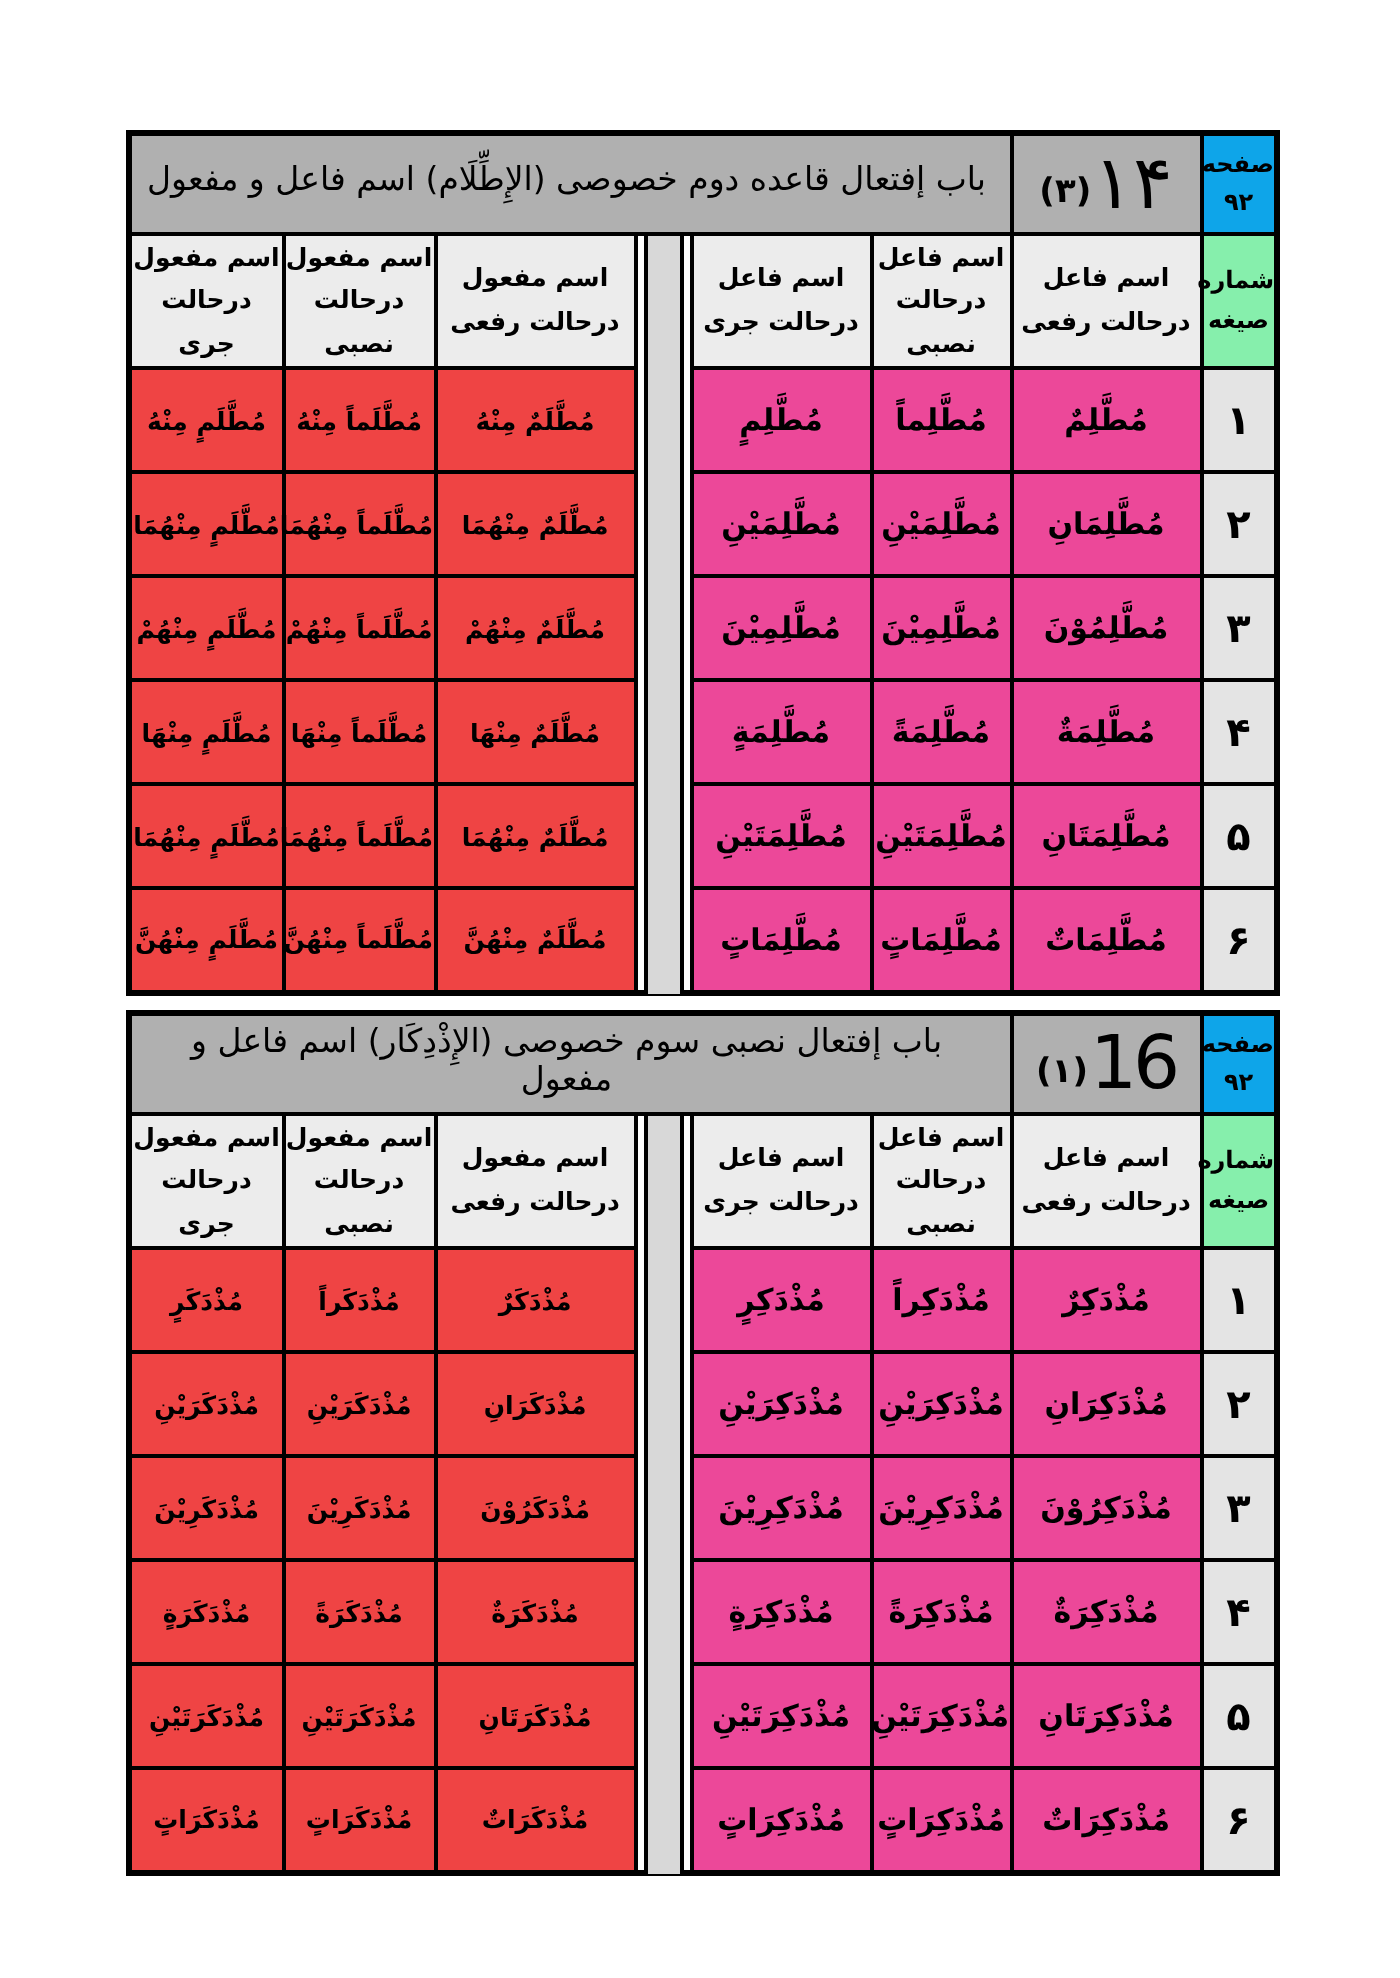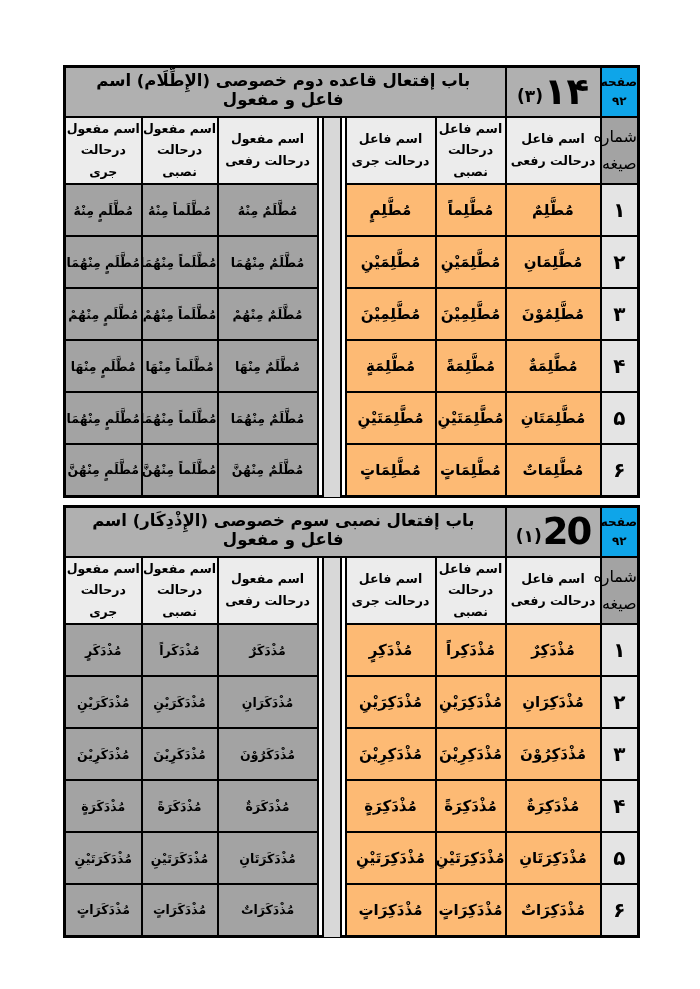--- a/index.html
+++ b/index.html
@@ -16,35 +16,35 @@
   table.conj td{border:2px solid #000;padding:0;text-align:center;vertical-align:middle;}
   table.conj{border:3px solid #000;}
   .t1{top:65px;}
   .t2{top:505px;}
 
   tr.trow{height:50px;}
   tr.hrow{height:48px;}
   tr.drow{height:52px;}
 
   .title-cell{
-    background:#b0b0b0;font-weight:bold;font-size:16.5px;
+    background:#b0b0b0;font-weight:normal;font-size:16.5px;
     padding:0 10px 4px 6px !important;
   }
   .bignum-cell{background:#b0b0b0;}
   .bignum-wrap{display:flex;direction:rtl;align-items:center;justify-content:center;gap:1px;}
-  .bignum{font-weight:bold;font-size:37px;line-height:1;letter-spacing:-2px;}
+  .bignum{font-weight:normal;font-size:37px;line-height:1;letter-spacing:-2px;}
   .bigparen{font-weight:bold;font-size:17px;line-height:1;margin-top:10px;}
   .page-cell{background:#0ea5e9;font-weight:bold;font-size:12px;line-height:1.6;}
 
-  .serial-cell{background:#a3a3a3;font-weight:normal;font-size:16px;line-height:1.7;}
+  .serial-cell{background:#86efac;font-weight:bold;font-size:12px;line-height:1.7;}
   .hcell{background:#ececec;font-weight:bold;font-size:12.5px;line-height:1.75;}
 
   .num-cell{background:#e4e4e4;font-weight:bold;font-size:20px;}
-  .acell{background:#fdba74;font-weight:bold;font-size:15px;white-space:nowrap;}
-  .mcell{background:#a3a3a3;font-weight:bold;font-size:12.5px;white-space:nowrap;}
+  .acell{background:#ec4899;font-weight:bold;font-size:15px;white-space:nowrap;}
+  .mcell{background:#ef4444;font-weight:bold;font-size:12.5px;white-space:nowrap;}
 
   .sep-cell{background:#ffffff;position:relative;}
   .sep-bar{
     position:absolute;top:0;bottom:-2px;left:3px;right:3px;
     background:#d8d8d8;border-left:2px solid #000;border-right:2px solid #000;
   }
 </style>
 </head>
 <body>
 
@@ -177,21 +177,21 @@
         <col style="width:77px">
     </colgroup>
     <tbody>
         <tr class="trow">
       <td class="page-cell">
         <div>صفحه</div>
         <div>۹۲</div>
       </td>
       <td class="bignum-cell">
         <div class="bignum-wrap">
-          <span class="bignum">20</span>
+          <span class="bignum">16</span>
           <span class="bigparen">(۱)</span>
         </div>
       </td>
       <td class="title-cell" colspan="6">باب إفتعال نصبی سوم خصوصی (الإِذْدِكَار) اسم فاعل و مفعول</td>
     </tr>
     <tr class="hrow">
       <td class="serial-cell">
         <div>شماره</div>
         <div>صیغه</div>
       </td>

